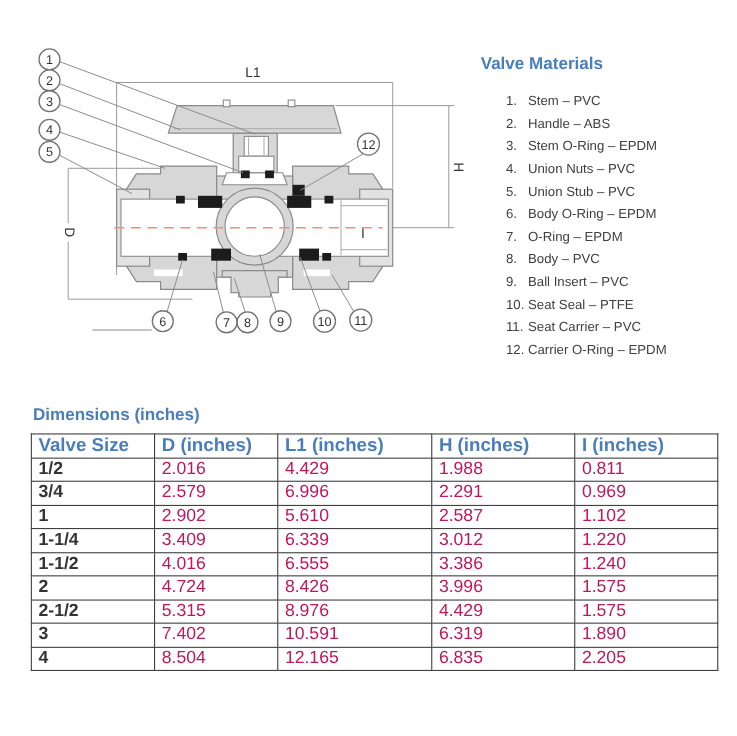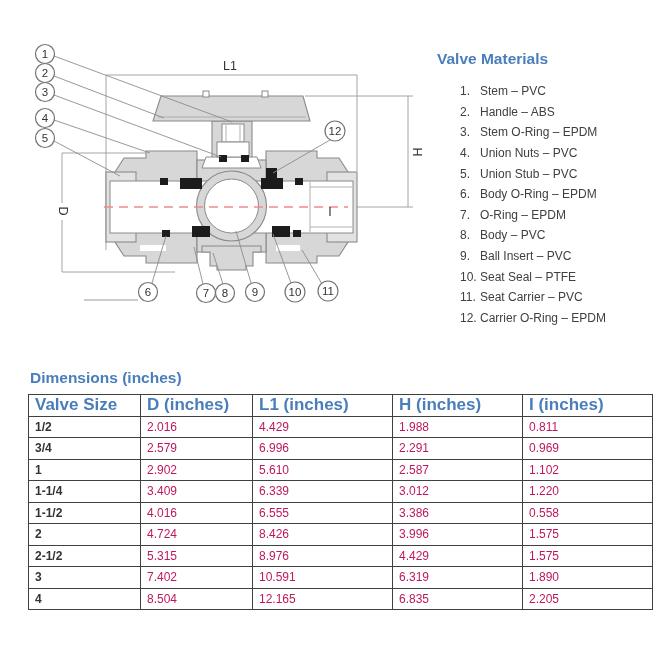--- a/index.html
+++ b/index.html
@@ -11,21 +11,21 @@
   .materials ol{list-style:none;margin:14px 0 0 0;padding:0;}
   .materials li{display:flex;align-items:center;height:20.6px;
                 font-size:12px;color:#404040;}
   .materials li .num{display:inline-block;width:20px;margin-left:23px;flex:none;}
   
   .dims-title{position:absolute;left:30px;top:369px;}
   table.dims{position:absolute;left:28px;top:394px;width:624px;
              border-collapse:collapse;table-layout:fixed;}
   table.dims th,table.dims td{border:1px solid #404040;height:20.5px;
              padding:0 0 0 6px;text-align:left;vertical-align:middle;
-             font-size:12px;white-space:nowrap;overflow:hidden;}
+             font-size:16px;white-space:nowrap;overflow:hidden;}
   table.dims th{color:#4a7ebb;font-size:17px;font-weight:bold;}
   table.dims td{color:#be185d;}
   table.dims td.size{font-weight:bold;color:#333;}
   
   svg{position:absolute;left:0;top:0;}
   .part{fill:#d7d7d7;stroke:#8a8a8a;stroke-width:1.1;}
   .partlt{fill:#e2e2e2;stroke:#8a8a8a;stroke-width:1.1;}
   .white{fill:#ffffff;stroke:#8a8a8a;stroke-width:1;}
   .whitenb{fill:#ffffff;stroke:none;}
   .seal{fill:#1c1c1c;stroke:none;}
@@ -281,21 +281,21 @@
           <td>3.409</td>
           <td>6.339</td>
           <td>3.012</td>
           <td>1.220</td>
         </tr>
         <tr>
           <td class="size">1-1/2</td>
           <td>4.016</td>
           <td>6.555</td>
           <td>3.386</td>
-          <td>0.558</td>
+          <td>1.240</td>
         </tr>
         <tr>
           <td class="size">2</td>
           <td>4.724</td>
           <td>8.426</td>
           <td>3.996</td>
           <td>1.575</td>
         </tr>
         <tr>
           <td class="size">2-1/2</td>

